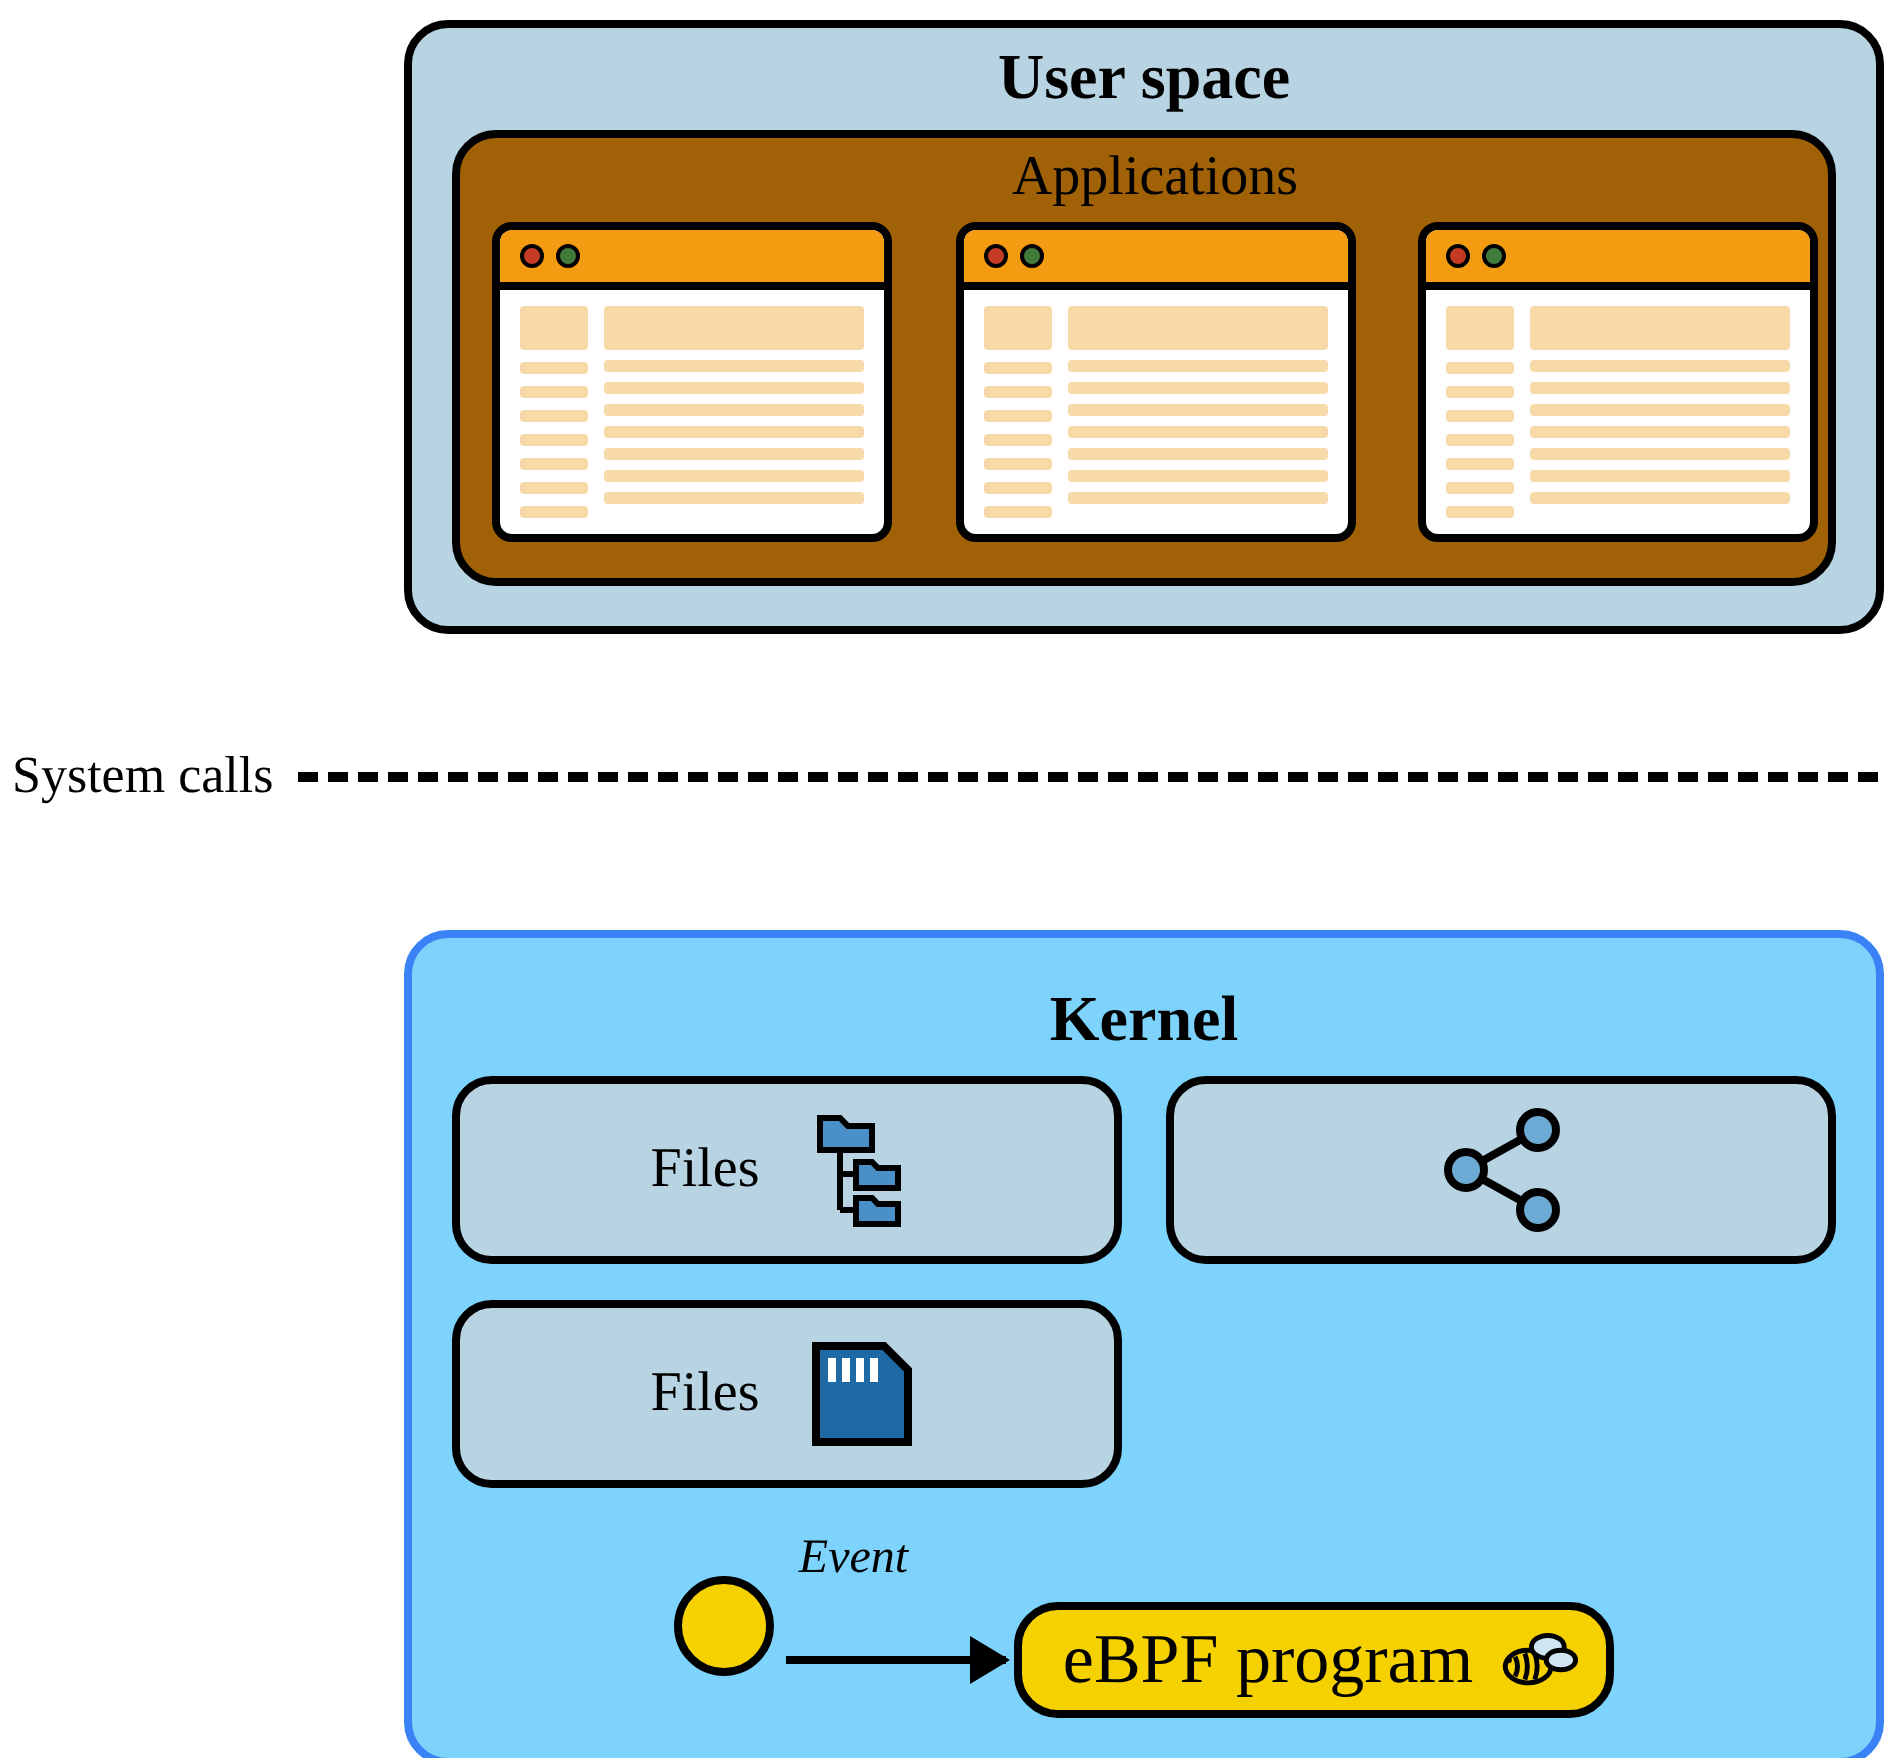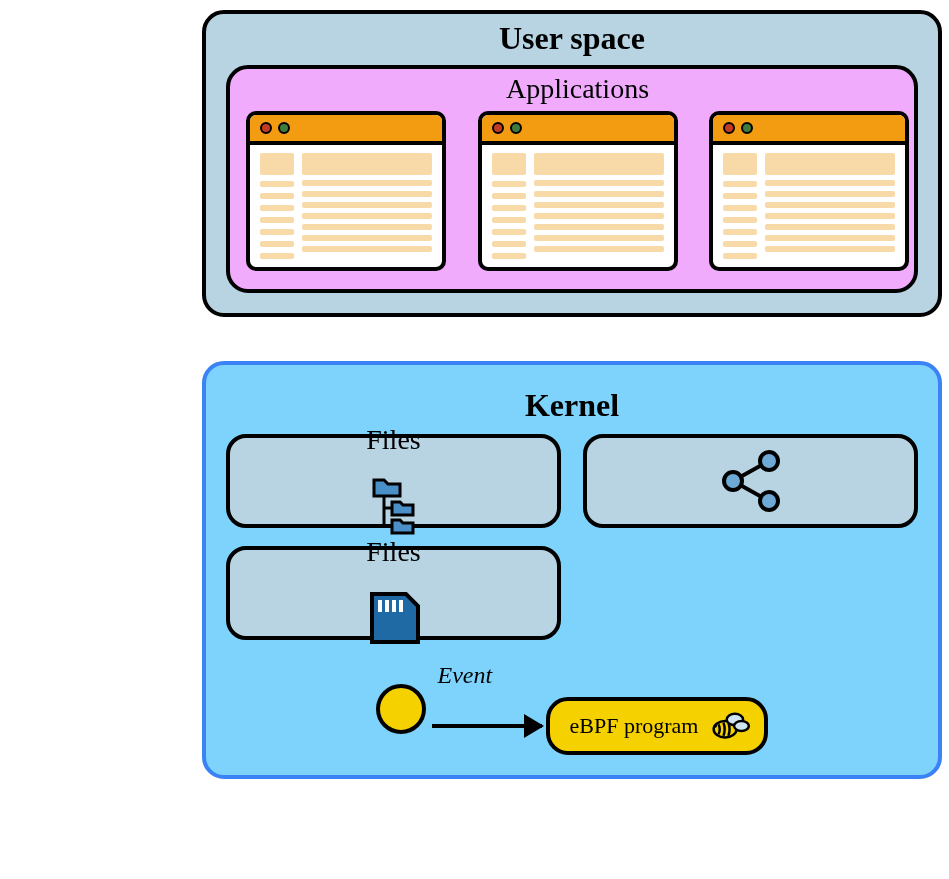--- a/index.html
+++ b/index.html
@@ -42,21 +42,21 @@
     border-radius: 22px;
     background: #7dd3fc;
     width: 740px;
     margin-left: 200px;
     padding: 18px 20px 20px 20px;
   }
   .title { text-align: center; font-weight: bold; font-size: 32px; margin: 4px 0 8px 0; }
   .inner-box {
     border: 4px solid #000;
     border-radius: 22px;
-    background: #f0abfc;
+    background: #a16207;
     padding: 4px 5px 18px 16px;
   }
   .inner-title { text-align: center; font-size: 28px; margin: 0 0 6px 0; }
   .apps-row { display: flex; justify-content: space-between; gap: 14px; }
   .app-window {
     width: 200px;
     height: 160px;
     border: 4px solid #000;
     border-radius: 10px;
     background: #fff;
@@ -90,21 +90,20 @@
   .kitem {
     border: 4px solid #000;
     border-radius: 20px;
     background: #b8d4e3;
     height: 94px;
     display: flex;
     align-items: center;
     justify-content: center;
     gap: 18px;
     padding: 0 18px;
-    flex-direction: column;
   }
   .kitem .klabel { font-size: 28px; }
   .kicon { width: 64px; height: 64px; flex-shrink: 0; }
   .kbottom {
     display: flex;
     align-items: center;
     justify-content: center;
     gap: 6px;
     margin-top: 22px;
   }
@@ -122,21 +121,21 @@
   .ebpf-pill {
     border: 4px solid #000;
     border-radius: 22px;
     background: #f5d100;
     height: 58px;
     display: flex;
     align-items: center;
     gap: 12px;
     padding: 0 14px 0 20px;
   }
-  .ebpf-pill .elabel { font-size: 22px; }
+  .ebpf-pill .elabel { font-size: 35px; }
   .bee { width: 40px; height: 36px; }
 </style>
 </head>
 <body>
 
 <div class="main-col">
 
   <div class="box">
     <div class="title">User space</div>
     <div class="inner-box">
@@ -226,20 +225,24 @@
                 <div class="ln"></div>
                 <div class="ln"></div>
                 <div class="ln"></div>
               </div>
           </div>
         </div>
       </div>
     </div>
   </div>
 
+  <div class="syscalls-row">
+    <span class="label">System calls</span>
+    <div class="dashed-line"></div>
+  </div>
 
   <div class="kernel-box">
     <div class="title">Kernel</div>
 
     <div class="kgrid">
 
       <div class="kitem">
         <span class="klabel">Files</span>
         <svg class="kicon" viewBox="0 0 64 64">
           <g stroke="#000" stroke-width="3" fill="#4a8fc7">

